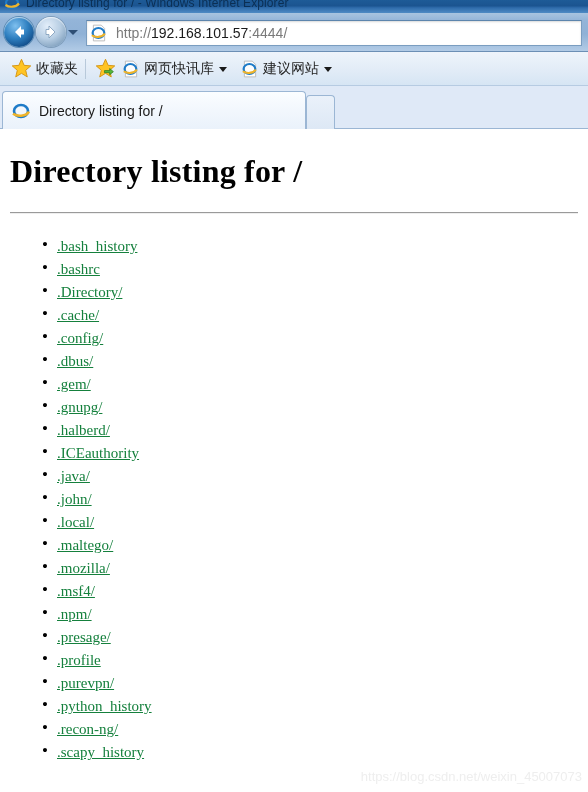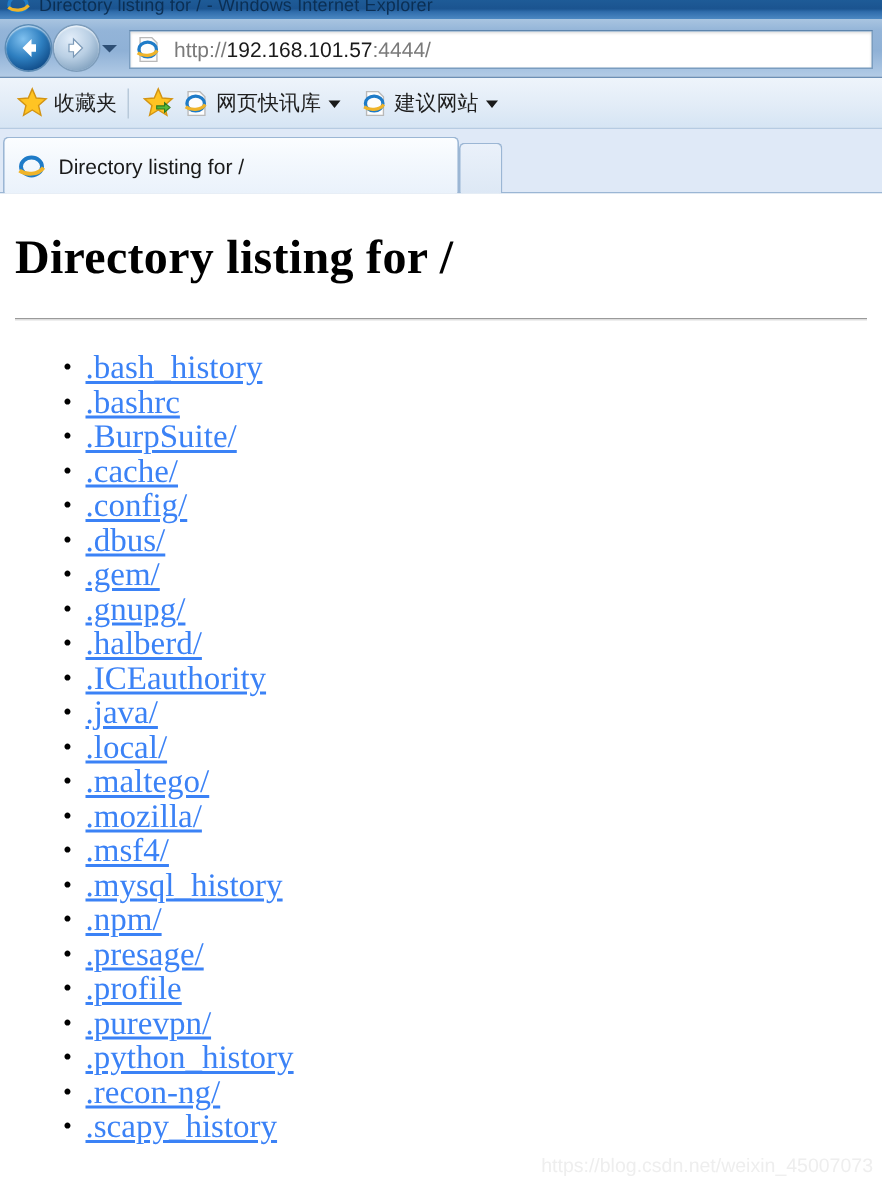--- a/index.html
+++ b/index.html
@@ -227,24 +227,24 @@
   #directory-list li::before {
     content: "\2022";
     position: absolute;
     left: -15px;
     top: 0;
     color: #000000;
     font-size: 17px;
     line-height: 23px;
   }
   #directory-list a {
-    color: #3b82f6;
+    color: #15803d;
     text-decoration: underline;
     font-family: "Liberation Serif", serif;
-    font-size: 22px;
+    font-size: 15px;
     white-space: nowrap;
   }
 
   
   #watermark {
     position: absolute;
     right: 6px;
     bottom: 8px;
     font-size: 13px;
     color: #eeeeee;
@@ -341,34 +341,34 @@
     </div>
     <div id="tab-new"></div>
   </div>
 
   <div id="page-content">
     <h1 id="page-title">Directory listing for /</h1>
     <hr id="page-rule">
     <ul id="directory-list">
         <li><a href="#">.bash_history</a></li>
         <li><a href="#">.bashrc</a></li>
-        <li><a href="#">.BurpSuite/</a></li>
+        <li><a href="#">.Directory/</a></li>
         <li><a href="#">.cache/</a></li>
         <li><a href="#">.config/</a></li>
         <li><a href="#">.dbus/</a></li>
         <li><a href="#">.gem/</a></li>
         <li><a href="#">.gnupg/</a></li>
         <li><a href="#">.halberd/</a></li>
         <li><a href="#">.ICEauthority</a></li>
         <li><a href="#">.java/</a></li>
+        <li><a href="#">.john/</a></li>
         <li><a href="#">.local/</a></li>
         <li><a href="#">.maltego/</a></li>
         <li><a href="#">.mozilla/</a></li>
         <li><a href="#">.msf4/</a></li>
-        <li><a href="#">.mysql_history</a></li>
         <li><a href="#">.npm/</a></li>
         <li><a href="#">.presage/</a></li>
         <li><a href="#">.profile</a></li>
         <li><a href="#">.purevpn/</a></li>
         <li><a href="#">.python_history</a></li>
         <li><a href="#">.recon-ng/</a></li>
         <li><a href="#">.scapy_history</a></li>
       </ul>
     <div id="watermark">https://blog.csdn.net/weixin_45007073</div>
   </div>

